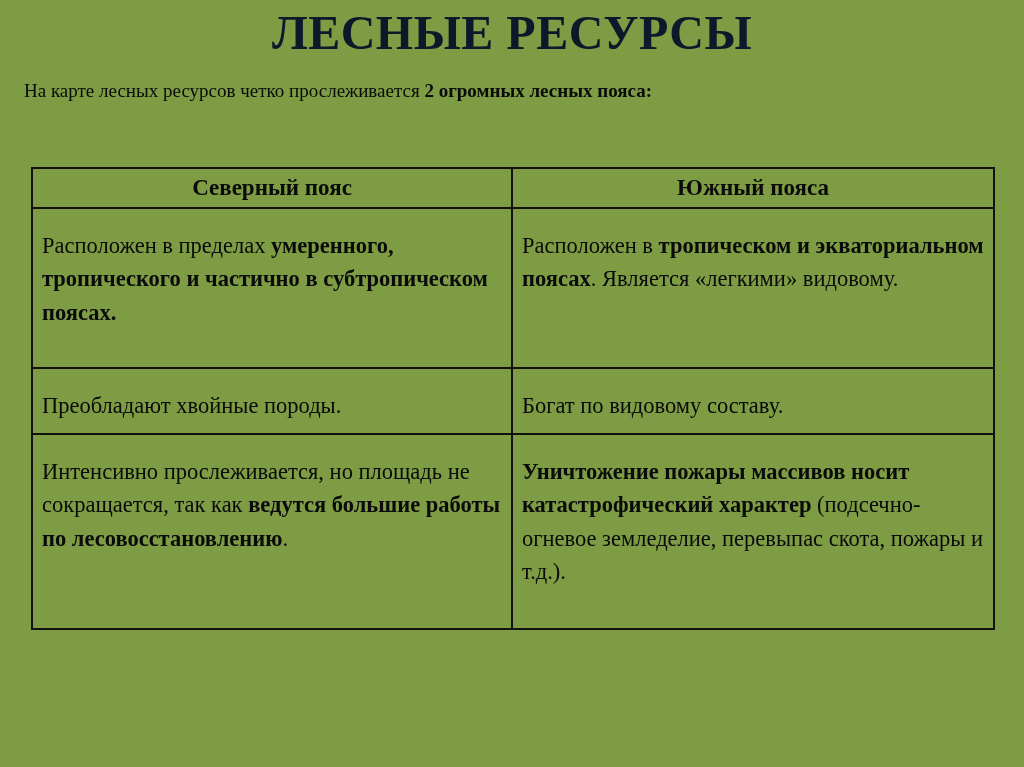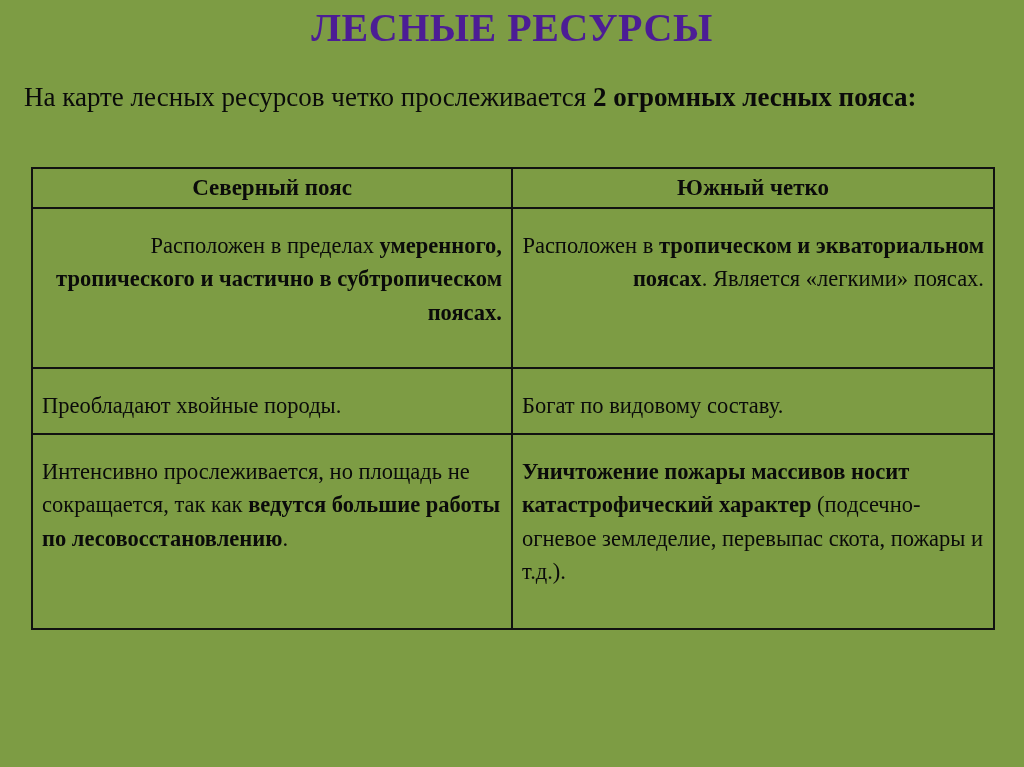--- a/index.html
+++ b/index.html
@@ -22,34 +22,34 @@
     box-sizing: border-box;
   }
 
   
   .slide-title {
     position: absolute;
     top: 6px;
     left: 0;
     width: 1024px;
     text-align: center;
-    font-size: 40px;
+    font-size: 48px;
     font-weight: bold;
     letter-spacing: 0.5px;
     line-height: 1.12;
-    color: #4c1d95;
+    color: #0f172a;
   }
 
   
   .intro {
     position: absolute;
     top: 78px;
     left: 24px;
     width: 950px;
-    font-size: 27px;
+    font-size: 19px;
     line-height: 1.42;
     color: #0a0a0a;
     text-align: left;
   }
   .intro b { font-weight: bold; }
 
   
   .table-wrap {
     position: absolute;
     left: 31px;
@@ -78,21 +78,21 @@
     text-align: center;
     font-weight: bold;
     font-size: 23px;
     height: 29px;
     padding-top: 2px;
     padding-bottom: 2px;
     vertical-align: middle;
   }
   table.belt-table td b { font-weight: bold; }
 
-  .row-tall td  { height: 130px; text-align: right; }
+  .row-tall td  { height: 130px; }
   .row-short td { height: 36px; border-radius: 9px; }
   .row-mid td   { height: 165px; }
   .row-last td  { height: 172px; }
 
   .cell-p { margin: 0; }
 </style>
 </head>
 <body style="background: rgb(125, 156, 68); color: rgb(10, 10, 10);">
 
 <div class="slide">
@@ -105,31 +105,31 @@
 
   <div class="table-wrap">
     <table class="belt-table">
       <colgroup>
         <col class="c1">
         <col class="c2">
       </colgroup>
       <thead>
         <tr>
           <th>Северный пояс</th>
-          <th>Южный четко</th>
+          <th>Южный пояса</th>
         </tr>
       </thead>
       <tbody>
 
         <tr class="row-tall">
           <td>
             <p class="cell-p"><span>Расположен в пределах </span><b>умеренного, тропического и частично в субтропическом поясах.</b></p>
           </td>
           <td>
-            <p class="cell-p"><span>Расположен в </span><b>тропическом и экваториальном поясах</b><span>. Является «легкими» поясах.</span></p>
+            <p class="cell-p"><span>Расположен в </span><b>тропическом и экваториальном поясах</b><span>. Является «легкими» видовому.</span></p>
           </td>
         </tr>
 
         <tr class="row-short">
           <td>
             <p class="cell-p"><span>Преобладают хвойные породы.</span></p>
           </td>
           <td>
             <p class="cell-p"><span>Богат по видовому составу.</span></p>
           </td>

